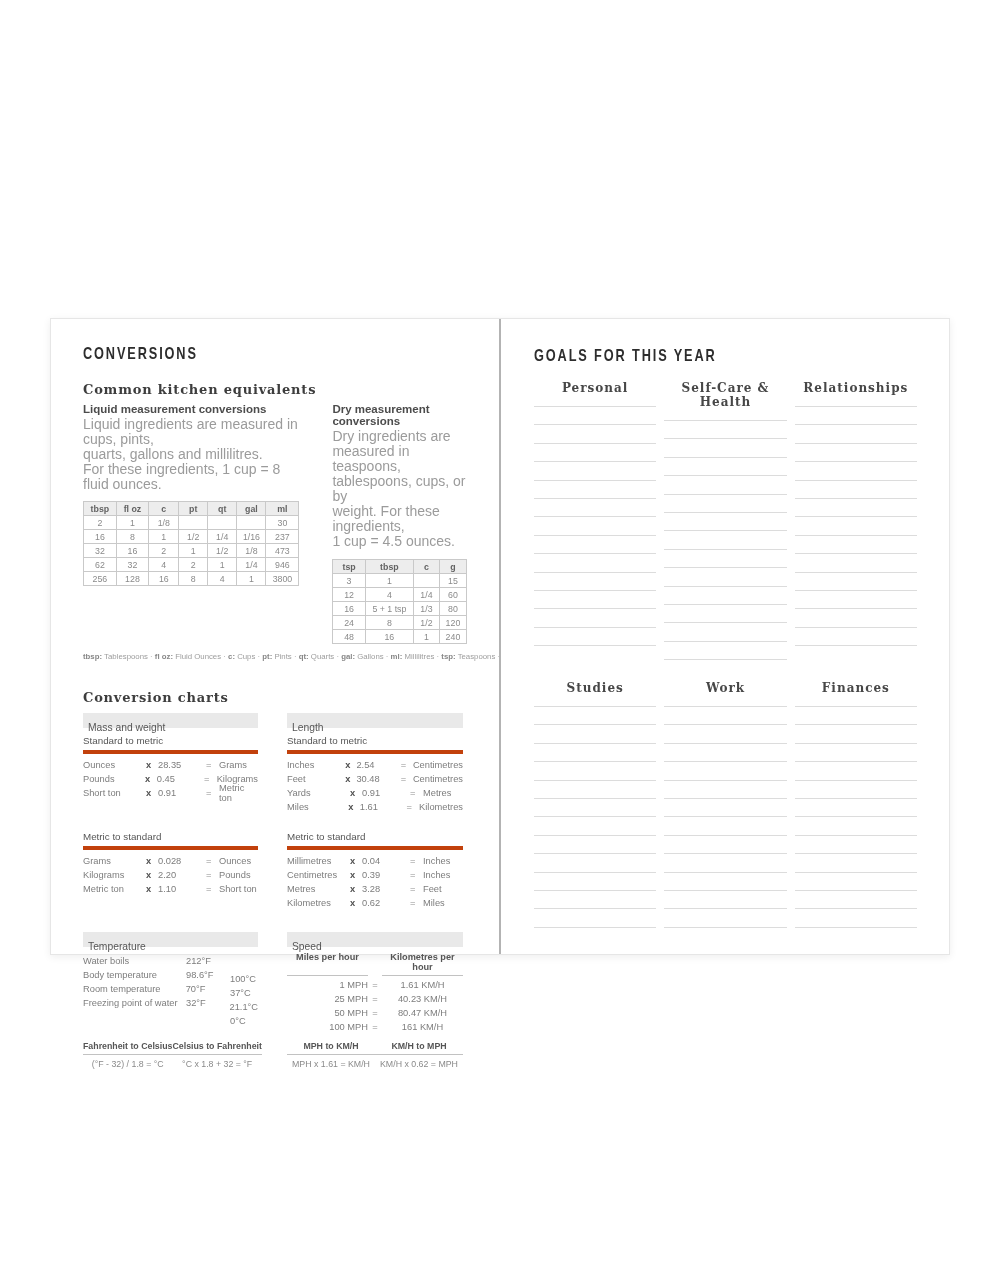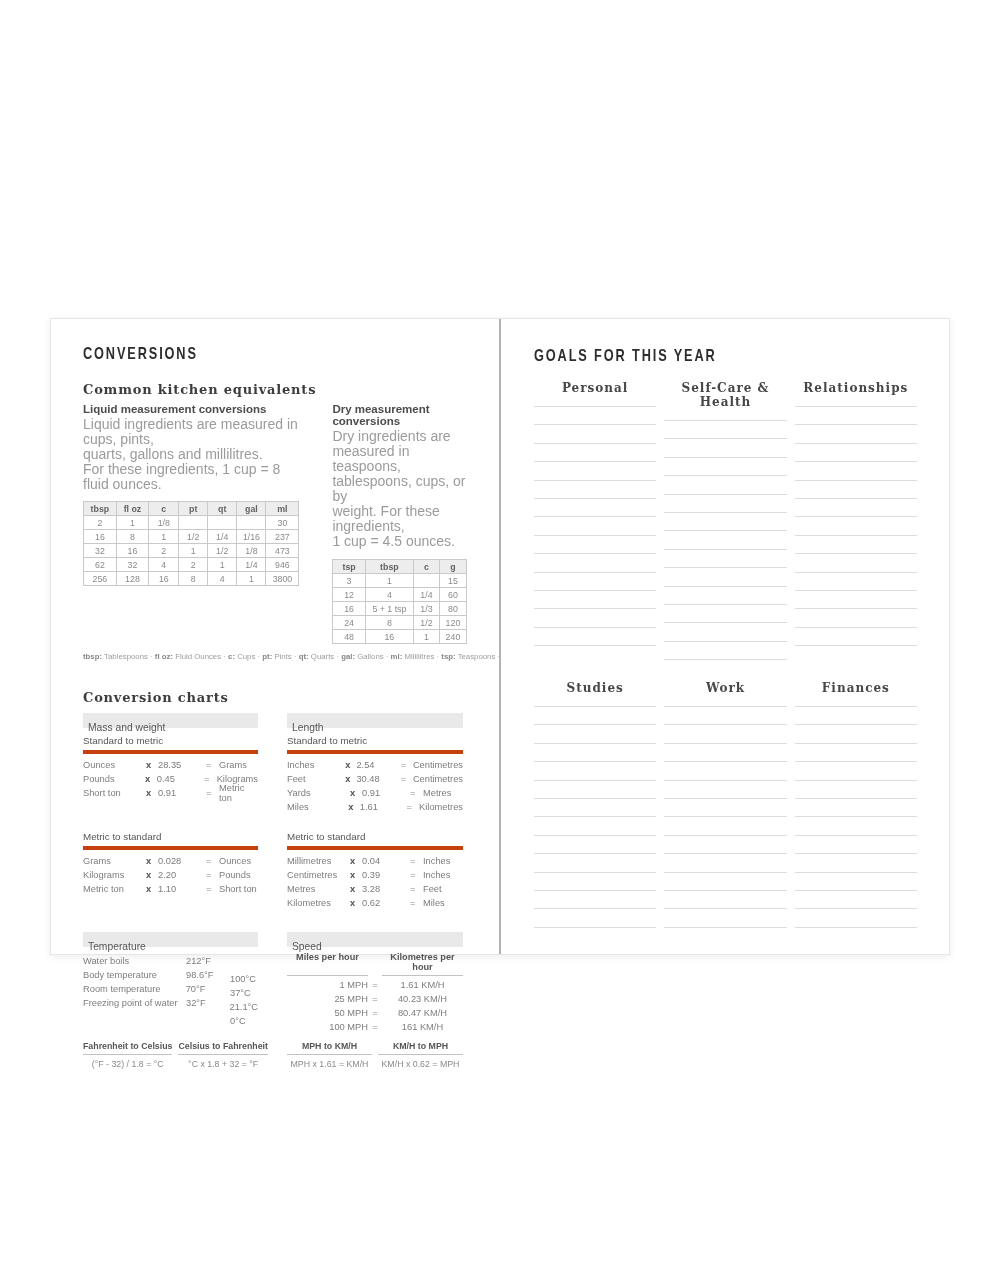--- a/index.html
+++ b/index.html
@@ -58,21 +58,21 @@
 
   .speed-head { display:flex; font-size:9.2px; font-weight:700; color:#565656; text-align:center; }
   .speed-head .sh { flex:1; padding-bottom:3px; border-bottom:1px solid #c2c2c2; }
   .speed-head .shsp { width:14px; }
   .speed-rows { margin-top:2px; }
   .srow { display:flex; align-items:center; height:14px; font-size:9.3px; color:#7d7d7d; text-align:center; }
   .srow .sa { flex:1;text-align:right; }
   .srow .se { width:14px; color:#8f8f8f; }
   .srow .sb { flex:1; }
 
-  .fwrap { display:flex; gap:6px; margin-top:7px; }
+  .fwrap { display:flex; gap:0; margin-top:7px; }
   .fbox { flex:1; text-align:center; }
   .ftitle { font-size:8.8px; font-weight:700; color:#565656; padding-bottom:3px; border-bottom:1px solid #c2c2c2; white-space:nowrap; }
   .fformula { font-size:8.8px; color:#8a8a8a; padding-top:4px; white-space:nowrap; }
 
   
   .rp-inner { padding:27px 32px 0 34px; }
   .goals { display:grid; grid-template-columns:repeat(3,1fr); column-gap:8px; }
   .goals.top { margin-top:18px; }
   .goals.bottom { margin-top:21px; }
   .ghead { font-family:"DejaVu Serif", serif; font-size:12px; font-weight:600;

